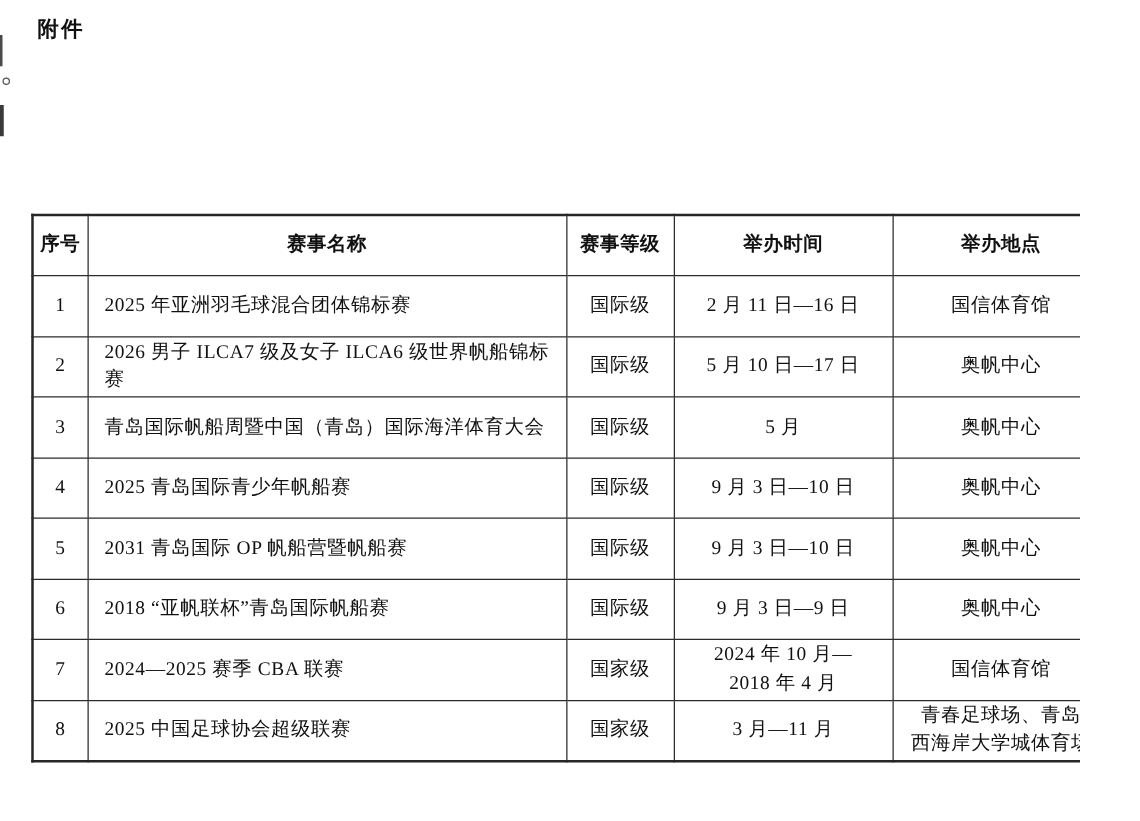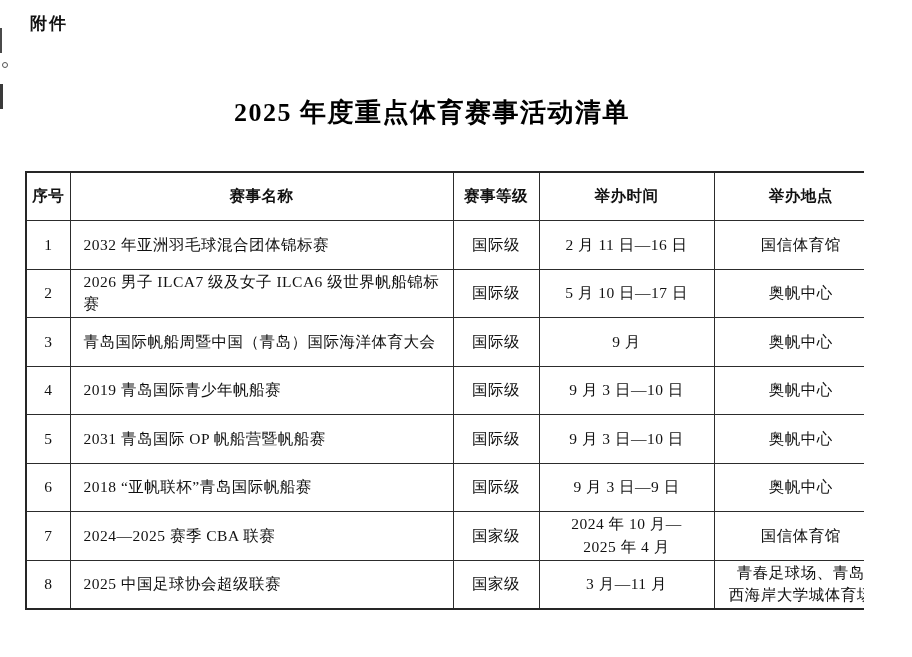--- a/index.html
+++ b/index.html
@@ -109,21 +109,20 @@
 <body>
 
 <div id="page">
 
   <div class="edge-bar-1"></div>
   <div class="edge-period"></div>
   <div class="edge-bar-2"></div>
 
   <div class="attachment-label">附件</div>
 
-  <div class="doc-title">2025 年度重点体育赛事活动清单</div>
 
   <table class="events">
     <colgroup>
       <col style="width:44px">
       <col style="width:383px">
       <col style="width:86px">
       <col style="width:175px">
       <col style="width:174px">
     </colgroup>
     <thead>
@@ -131,42 +130,42 @@
         <th>序号</th>
         <th>赛事名称</th>
         <th>赛事等级</th>
         <th>举办时间</th>
         <th>举办地点</th>
       </tr>
     </thead>
     <tbody>
         <tr>
           <td>1</td>
-          <td class="name-cell">2032 年亚洲羽毛球混合团体锦标赛</td>
+          <td class="name-cell">2025 年亚洲羽毛球混合团体锦标赛</td>
           <td>国际级</td>
           <td>2 月 11 日—16 日</td>
           <td>国信体育馆</td>
         </tr>
         <tr>
           <td>2</td>
           <td class="name-cell">2026 男子 ILCA7 级及女子 ILCA6 级世界帆船锦标赛</td>
           <td>国际级</td>
           <td>5 月 10 日—17 日</td>
           <td>奥帆中心</td>
         </tr>
         <tr>
           <td>3</td>
           <td class="name-cell">青岛国际帆船周暨中国（青岛）国际海洋体育大会</td>
           <td>国际级</td>
-          <td>9 月</td>
+          <td>5 月</td>
           <td>奥帆中心</td>
         </tr>
         <tr>
           <td>4</td>
-          <td class="name-cell">2019 青岛国际青少年帆船赛</td>
+          <td class="name-cell">2025 青岛国际青少年帆船赛</td>
           <td>国际级</td>
           <td>9 月 3 日—10 日</td>
           <td>奥帆中心</td>
         </tr>
         <tr>
           <td>5</td>
           <td class="name-cell">2031 青岛国际 OP 帆船营暨帆船赛</td>
           <td>国际级</td>
           <td>9 月 3 日—10 日</td>
           <td>奥帆中心</td>
@@ -176,21 +175,21 @@
           <td class="name-cell">2018 “亚帆联杯”青岛国际帆船赛</td>
           <td>国际级</td>
           <td>9 月 3 日—9 日</td>
           <td>奥帆中心</td>
         </tr>
         <tr>
           <td>7</td>
           <td class="name-cell">2024—2025 赛季 CBA 联赛</td>
           <td>国家级</td>
           <td>2024 年 10 月—
-2025 年 4 月</td>
+2018 年 4 月</td>
           <td>国信体育馆</td>
         </tr>
         <tr>
           <td>8</td>
           <td class="name-cell">2025 中国足球协会超级联赛</td>
           <td>国家级</td>
           <td>3 月—11 月</td>
           <td>青春足球场、青岛
 西海岸大学城体育场</td>
         </tr>

